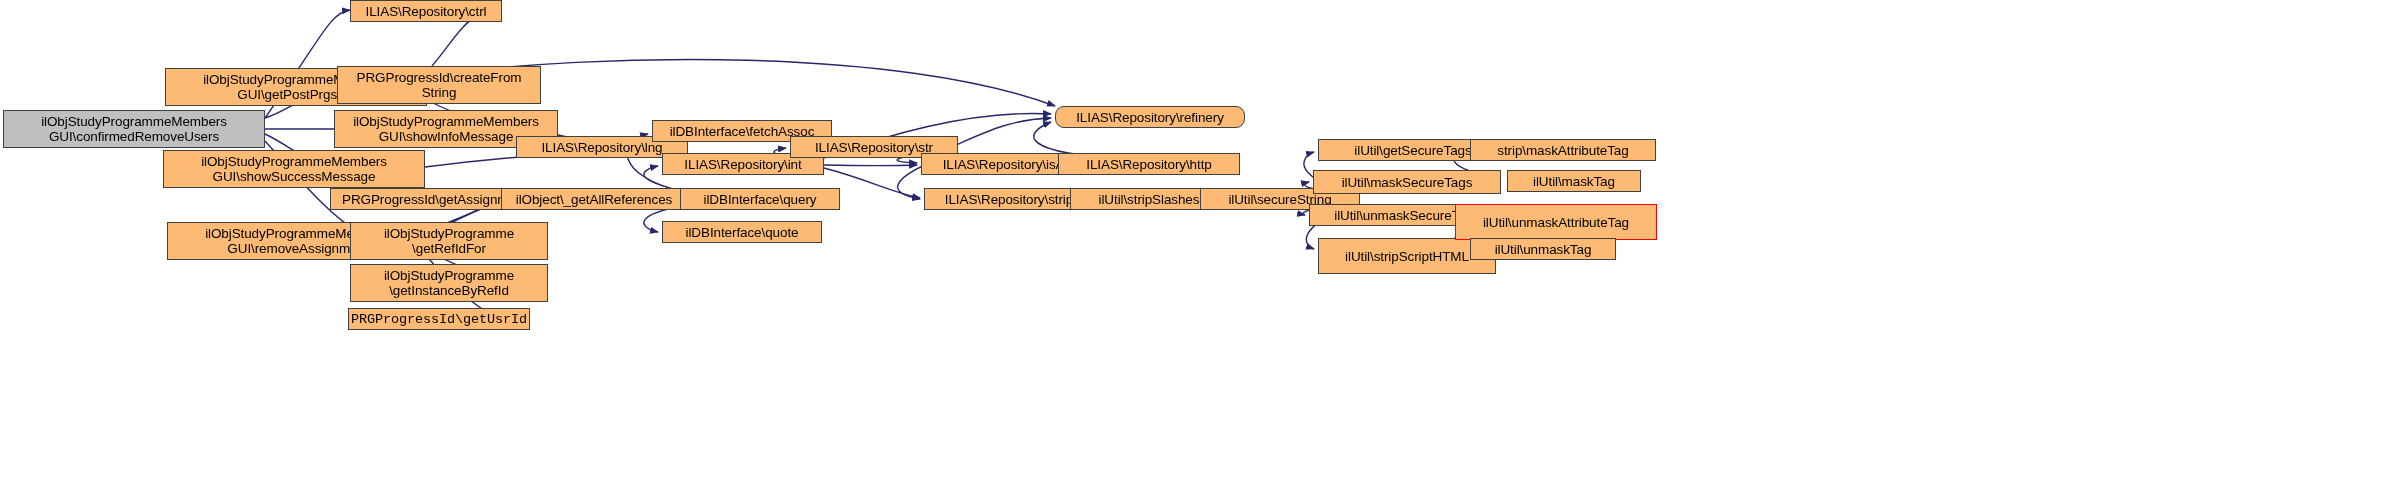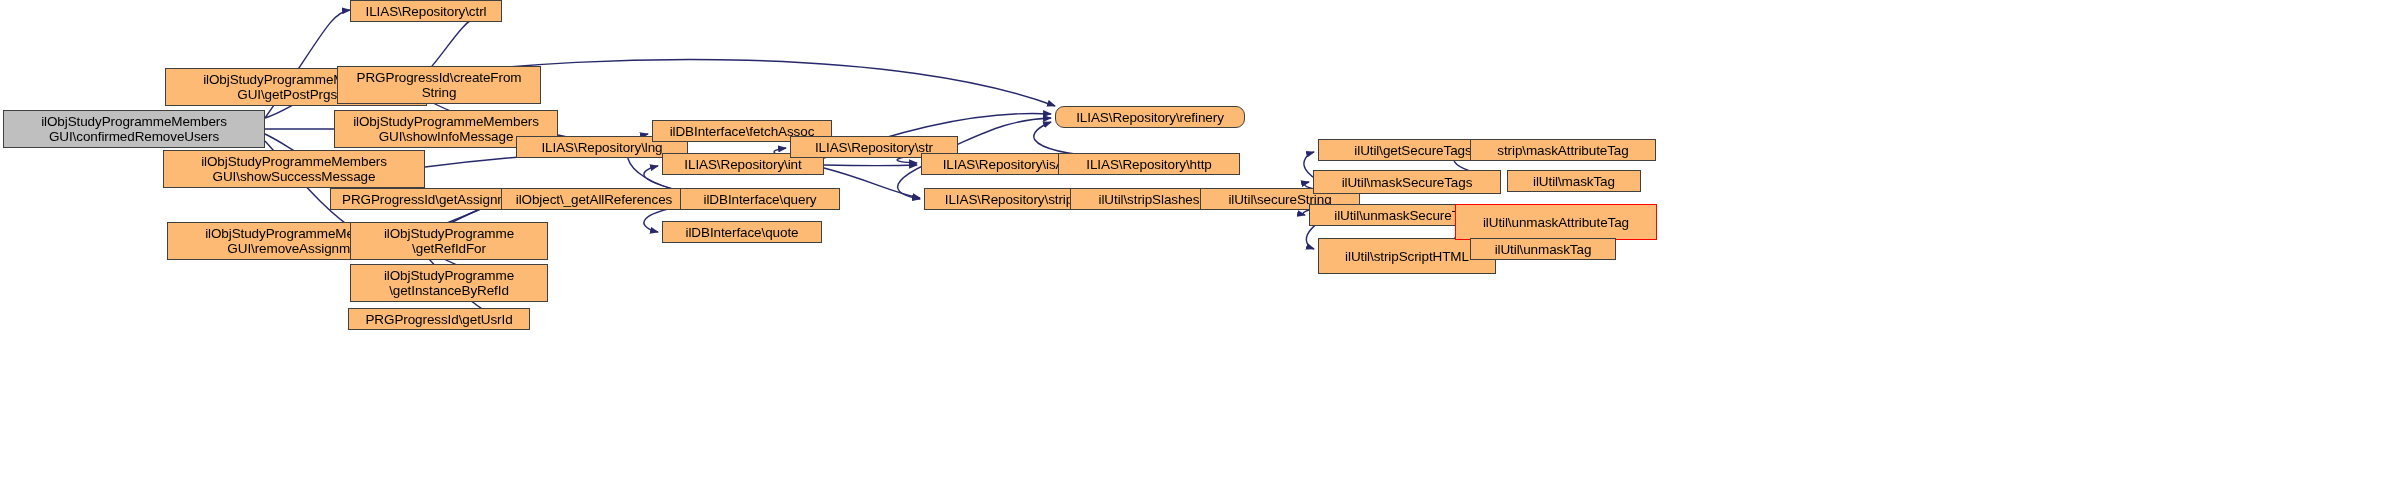--- a/index.html
+++ b/index.html
@@ -113,21 +113,21 @@
       <div class="node" style="left: 163px; top: 150px; width: 262px; height: 38px;">ilObjStudyProgrammeMembers
 GUI\showSuccessMessage</div>
       <div class="node" style="left: 516px; top: 136px; width: 172px; height: 22px;">ILIAS\Repository\lng</div>
       <div class="node" style="left: 330px; top: 188px; width: 220px; height: 22px;">PRGProgressId\getAssignmentId</div>
       <div class="node" style="left: 167px; top: 222px; width: 262px; height: 38px;">ilObjStudyProgrammeMembers
 GUI\removeAssignment</div>
       <div class="node" style="left: 350px; top: 222px; width: 198px; height: 38px;">ilObjStudyProgramme
 \getRefIdFor</div>
       <div class="node" style="left: 350px; top: 264px; width: 198px; height: 38px;">ilObjStudyProgramme
 \getInstanceByRefId</div>
-      <div class="node" style="left: 348px; top: 308px; width: 182px; height: 22px;">PRGProgressId\getUsrId</div>
+      <div class="node" style="left: 348px; top: 308px; width: 182px; height: 22px; font-family: Liberation Mono, monospace;">PRGProgressId\getUsrId</div>
       <div class="node" style="left: 501px; top: 188px; width: 186px; height: 22px;">ilObject\_getAllReferences</div>
       <div class="node" style="left: 652px; top: 120px; width: 180px; height: 22px;">ilDBInterface\fetchAssoc</div>
       <div class="node" style="left: 662px; top: 153px; width: 162px; height: 22px;">ILIAS\Repository\int</div>
       <div class="node" style="left: 662px; top: 188px; width: 160px; height: 22px; margin-left: 18px;">ilDBInterface\query</div>
       <div class="node" style="left: 662px; top: 221px; width: 160px; height: 22px;">ilDBInterface\quote</div>
       <div class="node" style="left: 790px; top: 136px; width: 168px; height: 22px; text-align: center;">ILIAS\Repository\str</div>
       <div class="node" style="left: 921px; top: 153px; width: 188px; height: 22px;">ILIAS\Repository\isArray</div>
       <div class="node" style="left: 924px; top: 188px; width: 170px; height: 22px;">ILIAS\Repository\strip</div>
       <div class="node" style="left: 1055px; top: 106px; width: 190px; height: 22px; border-radius: 9px;">ILIAS\Repository\refinery</div>
       <div class="node" style="left: 1058px; top: 153px; width: 182px; height: 22px;">ILIAS\Repository\http</div>

